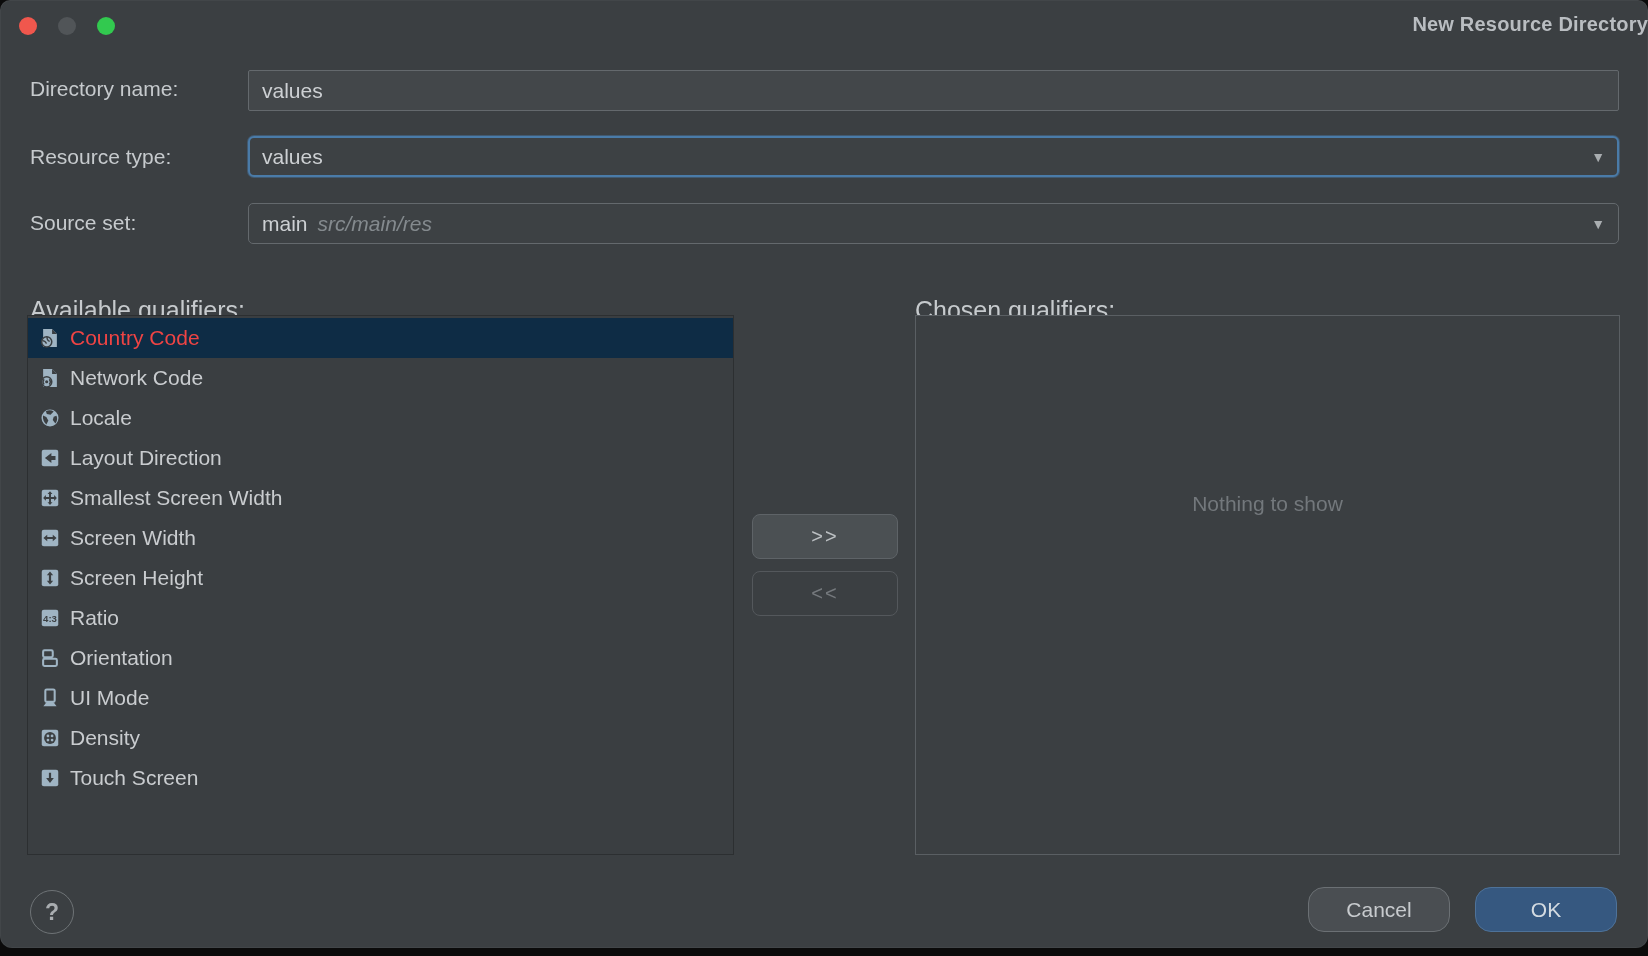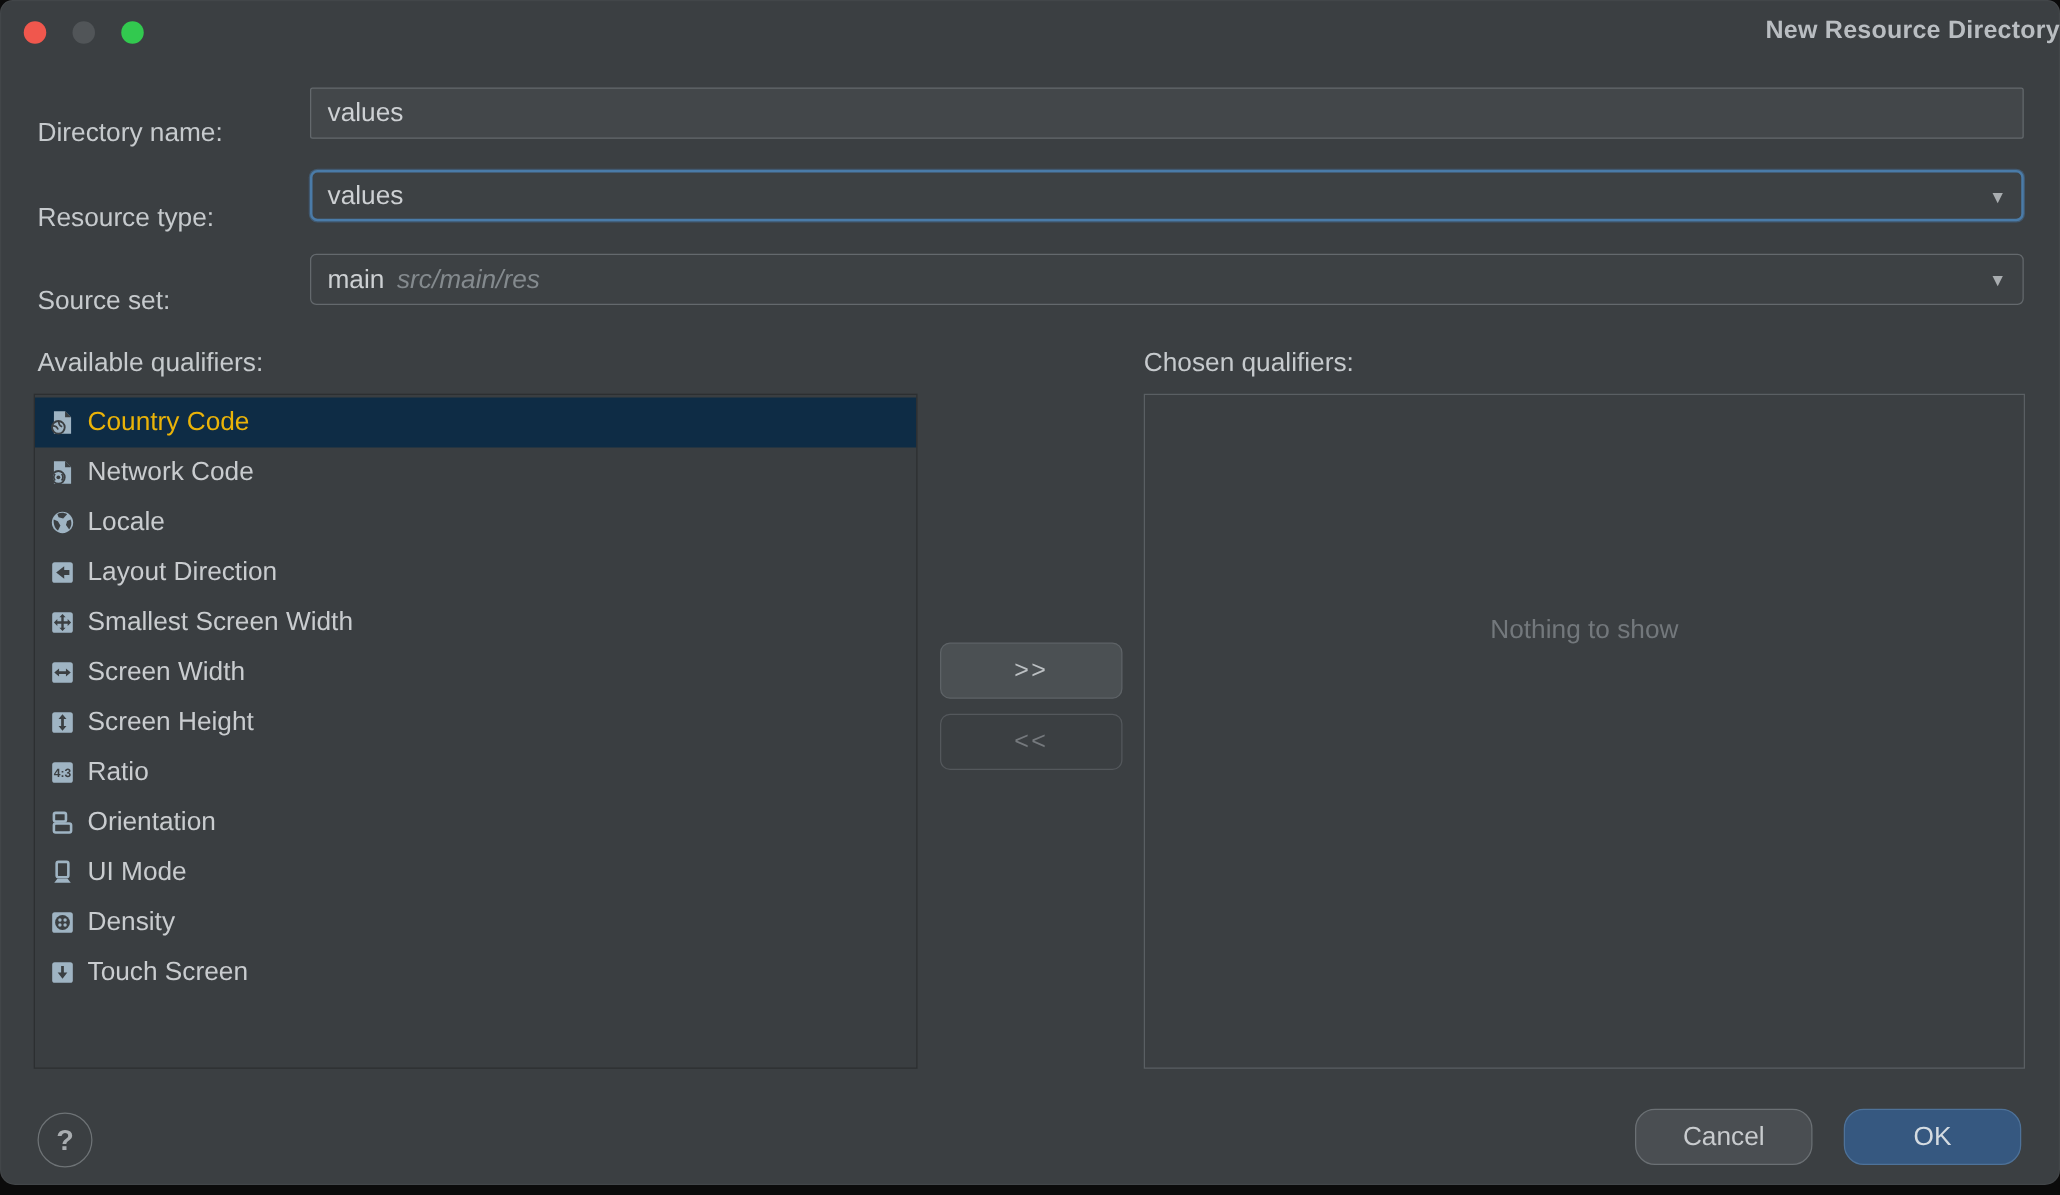--- a/index.html
+++ b/index.html
@@ -35,41 +35,41 @@
   
   .titlebar{position:absolute;left:0;top:0;width:100%;height:52px;}
   .lights{position:absolute;left:19px;top:17px;display:flex;gap:21px;}
   .light{width:18px;height:18px;border-radius:50%;display:inline-block;}
   .light.red{background:#f0574d;}
   .light.gray{background:#515558;}
   .light.green{background:#32c94f;}
   .title{position:absolute;left:0;right:0;top:13px;text-align:right;
     font-size:20px;font-weight:bold;color:#b9bdc1;letter-spacing:.2px;}
   
-  .form-label{position:absolute;left:30px;font-size:21px;color:var(--label-text);margin-top:18px;}
+  .form-label{position:absolute;left:30px;font-size:21px;color:var(--label-text);}
   .field{position:absolute;left:248px;width:1371px;height:41px;
     font-size:21px;color:var(--text-main);}
   input.textbox{background:var(--input-bg);border:1px solid var(--input-border);
     border-radius:2px;width:100%;height:100%;padding:0 13px;font-size:21px;
     color:var(--text-main);font-family:"Liberation Sans",sans-serif;outline:none;}
   .combo{display:flex;align-items:center;padding:0 13px;background:#3d4144;
     border:1px solid var(--input-border);border-radius:5px;cursor:default;}
   .combo.focused{border:2px solid var(--focus-blue);border-radius:6px;
     box-shadow:0 0 0 1px rgba(74,123,168,.45);padding:0 12px;}
   .combo .arrow{margin-left:auto;color:#a9adb0;font-size:14px;line-height:1;}
   .hint{color:var(--hint-gray);font-style:italic;margin-left:10px;}
   
-  .section-label{position:absolute;top:279px;font-size:21px;color:var(--label-text);}
+  .section-label{position:absolute;top:296px;font-size:25px;color:var(--label-text);}
   
   .qual-list{position:absolute;left:27px;top:315px;width:707px;height:540px;
     background:var(--list-bg);border:1px solid var(--list-border);
     overflow:hidden;padding-top:2px;}
   .qual-row{height:40px;display:flex;align-items:center;padding-left:11px;
     font-size:21px;color:#c9cccf;white-space:nowrap;}
-  .qual-row.selected{background:var(--selection-bg);color:#eab308;}
+  .qual-row.selected{background:var(--selection-bg);color:#ef4444;}
   .qual-row .qicon{width:22px;height:22px;margin-right:9px;flex:0 0 22px;
     display:inline-flex;}
   .qual-row .qicon svg{width:22px;height:22px;}
   
   .transfer-btn{position:absolute;left:752px;width:146px;height:45px;
     border-radius:8px;font-size:20px;letter-spacing:2px;
     font-family:"Liberation Sans",sans-serif;cursor:pointer;}
   .transfer-btn.add{top:514px;background:var(--btn-bg);
     border:1px solid var(--btn-border);color:var(--btn-text);}
   .transfer-btn.remove{top:571px;background:transparent;

